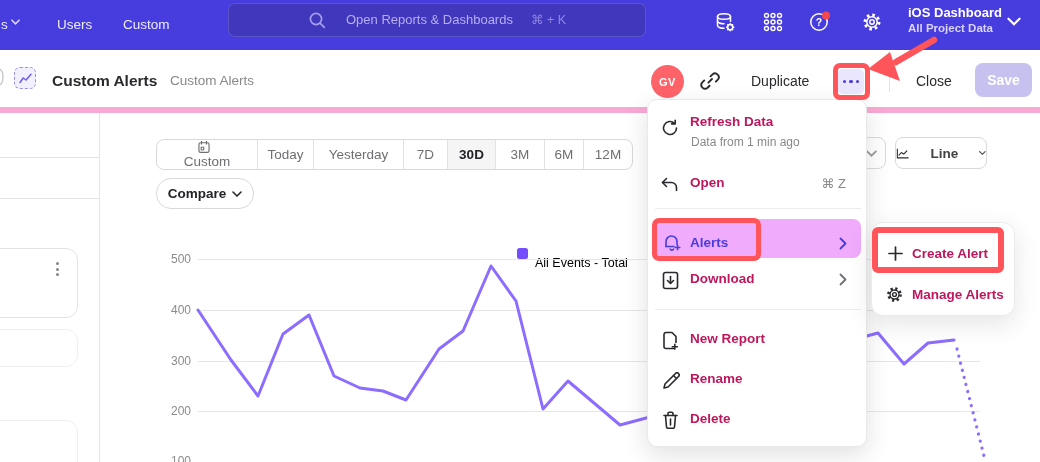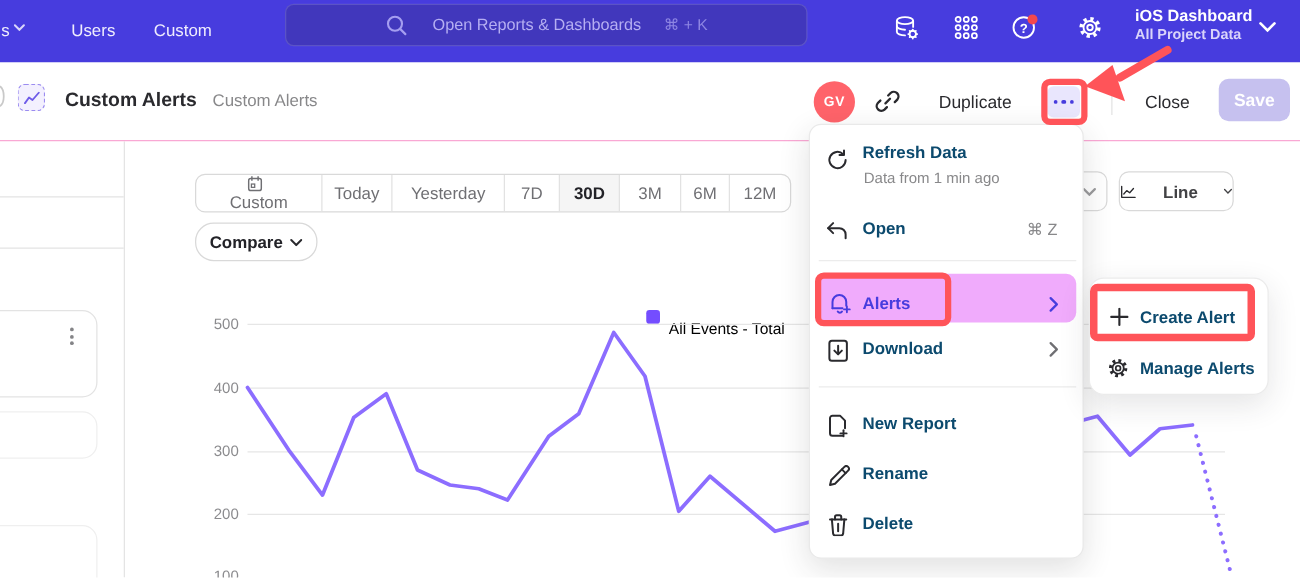--- a/index.html
+++ b/index.html
@@ -11,21 +11,21 @@
   .topbar { left:0; top:0; width:1040px; height:50px; background:#473cde; color:#f0eefc; }
   .topnav-item { top:0; height:50px; line-height:50px; font-size:13.5px; font-weight:500; color:#efedfd; }
   .searchbar { left:228px; top:3px; width:418px; height:34px; background:#4137bc; border:1px solid rgba(255,255,255,0.14); border-radius:7px; }
   .search-ph { left:117px; top:0; line-height:32px; font-size:13px; color:#b5aef2; }
   .search-kbd { left:302px; top:0; line-height:32px; font-size:12.5px; color:#8e86e3; }
   .topicon { top:9px; width:26px; height:26px; display:flex; align-items:center; justify-content:center; }
   .proj-name { left:908px; top:5px; font-size:13px; font-weight:700; color:#ffffff; }
   .proj-scope { left:908px; top:22px; font-size:11.5px; font-weight:600; color:#d9d4fa; }
 
   
-  .header { left:0; top:50px; width:1040px; height:63px; background:#fff; border-bottom:1px solid #f9a8d4; }
+  .header { left:0; top:50px; width:1040px; height:63px; background:#fff; border-bottom:6px solid #f9a8d4; }
   .report-icon { left:14px; top:17px; width:22px; height:22px; border-radius:6px; background:#f3f0fe; border:1.5px dashed #9b8cf0; display:flex; align-items:center; justify-content:center; }
   .page-title { left:52px; top:22px; font-size:15.5px; font-weight:700; color:#2a2a2e; }
   .breadcrumb { left:170px; top:23px; font-size:13.5px; color:#88888a; }
   .avatar { left:651px; top:15px; width:33px; height:33px; border-radius:50%; background:#ff636a; color:#fff; font-size:11px; font-weight:700; display:flex; align-items:center; justify-content:center; letter-spacing:.5px; }
   .link-btn { left:699px; top:20px; width:22px; height:22px; }
   .duplicate { left:751px; top:23px; font-size:14px; font-weight:500; color:#2a2a2e; }
   .dots-btn { left:838px; top:19px; width:26px; height:25px; border-radius:5px; background:#e9e6fd; display:flex; align-items:center; justify-content:center; gap:3px; }
   .dots-btn i { width:3.4px; height:3.4px; border-radius:50%; background:#473cde; display:block; }
   .hdr-divider { left:889px; top:18px; width:1px; height:24px; background:#e4e4e4; }
   .close { left:916px; top:23px; font-size:14px; font-weight:500; color:#2a2a2e; }
@@ -50,21 +50,21 @@
   .legend-label { font-size:12.5px; color:#000000;margin-top:20px; }
 
   .ytick { width:40px; text-align:right; font-size:12px; color:#8b8b8e; }
 
   
   .mini-dd { left:830px; top:137px; width:56px; height:32px; background:#fff; border:1px solid #d9d9d9; border-radius:8px; display:flex; align-items:center; justify-content:flex-end; padding-right:8px; }
   .line-btn { left:895px; top:137px; width:92px; height:32px; background:#fff; border:1px solid #d9d9d9; border-radius:8px; display:flex; align-items:center; justify-content:center; gap:21px; font-size:13.5px; font-weight:600; color:#424245; }
 
   
   .menu { left:647px; top:99px; width:220px; height:348px; background:#fff; border:1px solid #e9e9e9; border-radius:10px; box-shadow:0 8px 24px rgba(40,40,46,.14); z-index:20; }
-  .menu-item-label { font-size:13.5px; font-weight:600; color:#0c4a6e; }
+  .menu-item-label { font-size:13.5px; font-weight:600; color:#be185d; }
   .menu-sub { font-size:12px; color:#88888a; }
   .menu-shortcut { font-size:13px; color:#88888a; }
   .menu-divider { left:7px; width:206px; height:1px; background:#ececec; }
   .alerts-row { left:7px; top:119px; width:206px; height:39px; background:#f0abfc; border-radius:8px; }
 
   
   .submenu { left:871px; top:222px; width:144px; height:94px; background:#fff; border:1px solid #ebebeb; border-radius:12px; box-shadow:0 8px 24px rgba(40,40,46,.12); z-index:22; }
 
   
   .redbox { border:5px solid #ff5459; z-index:30; }

